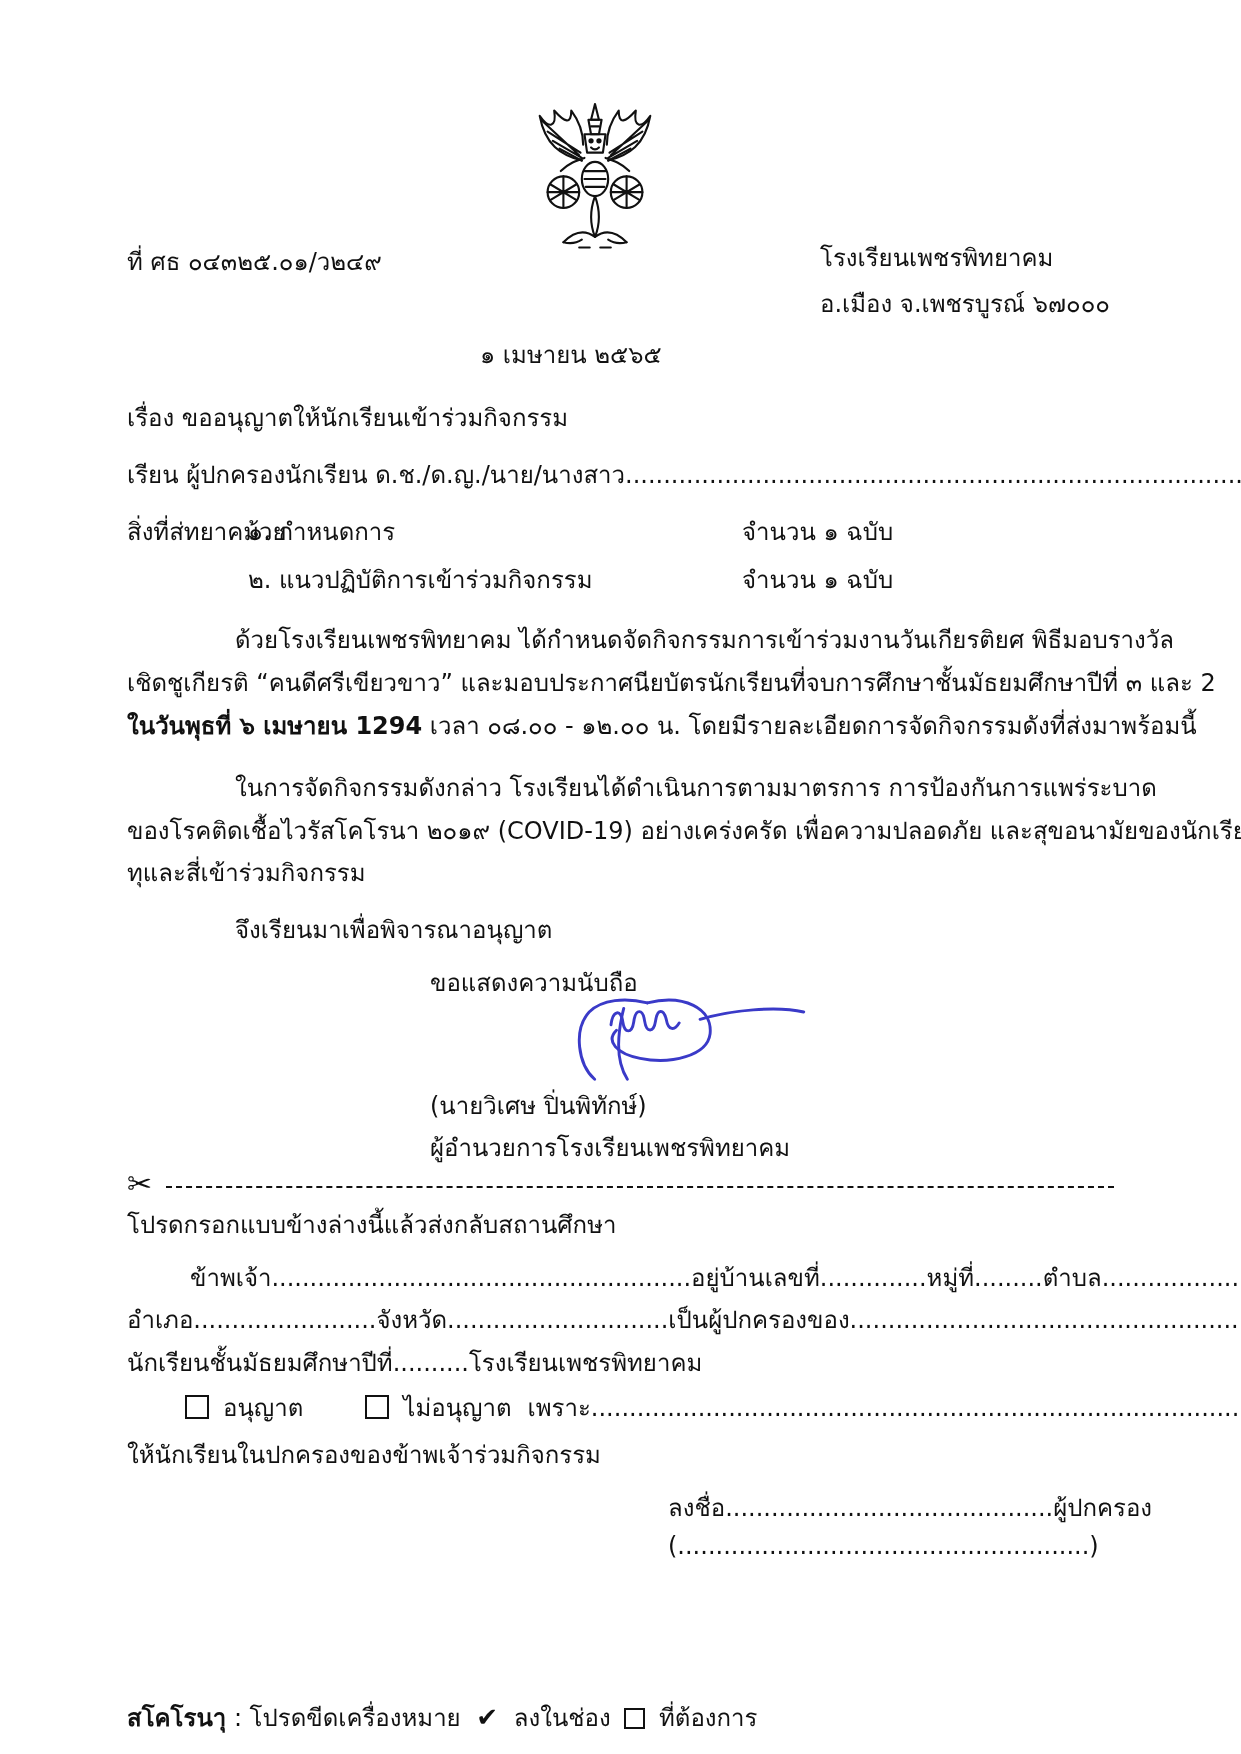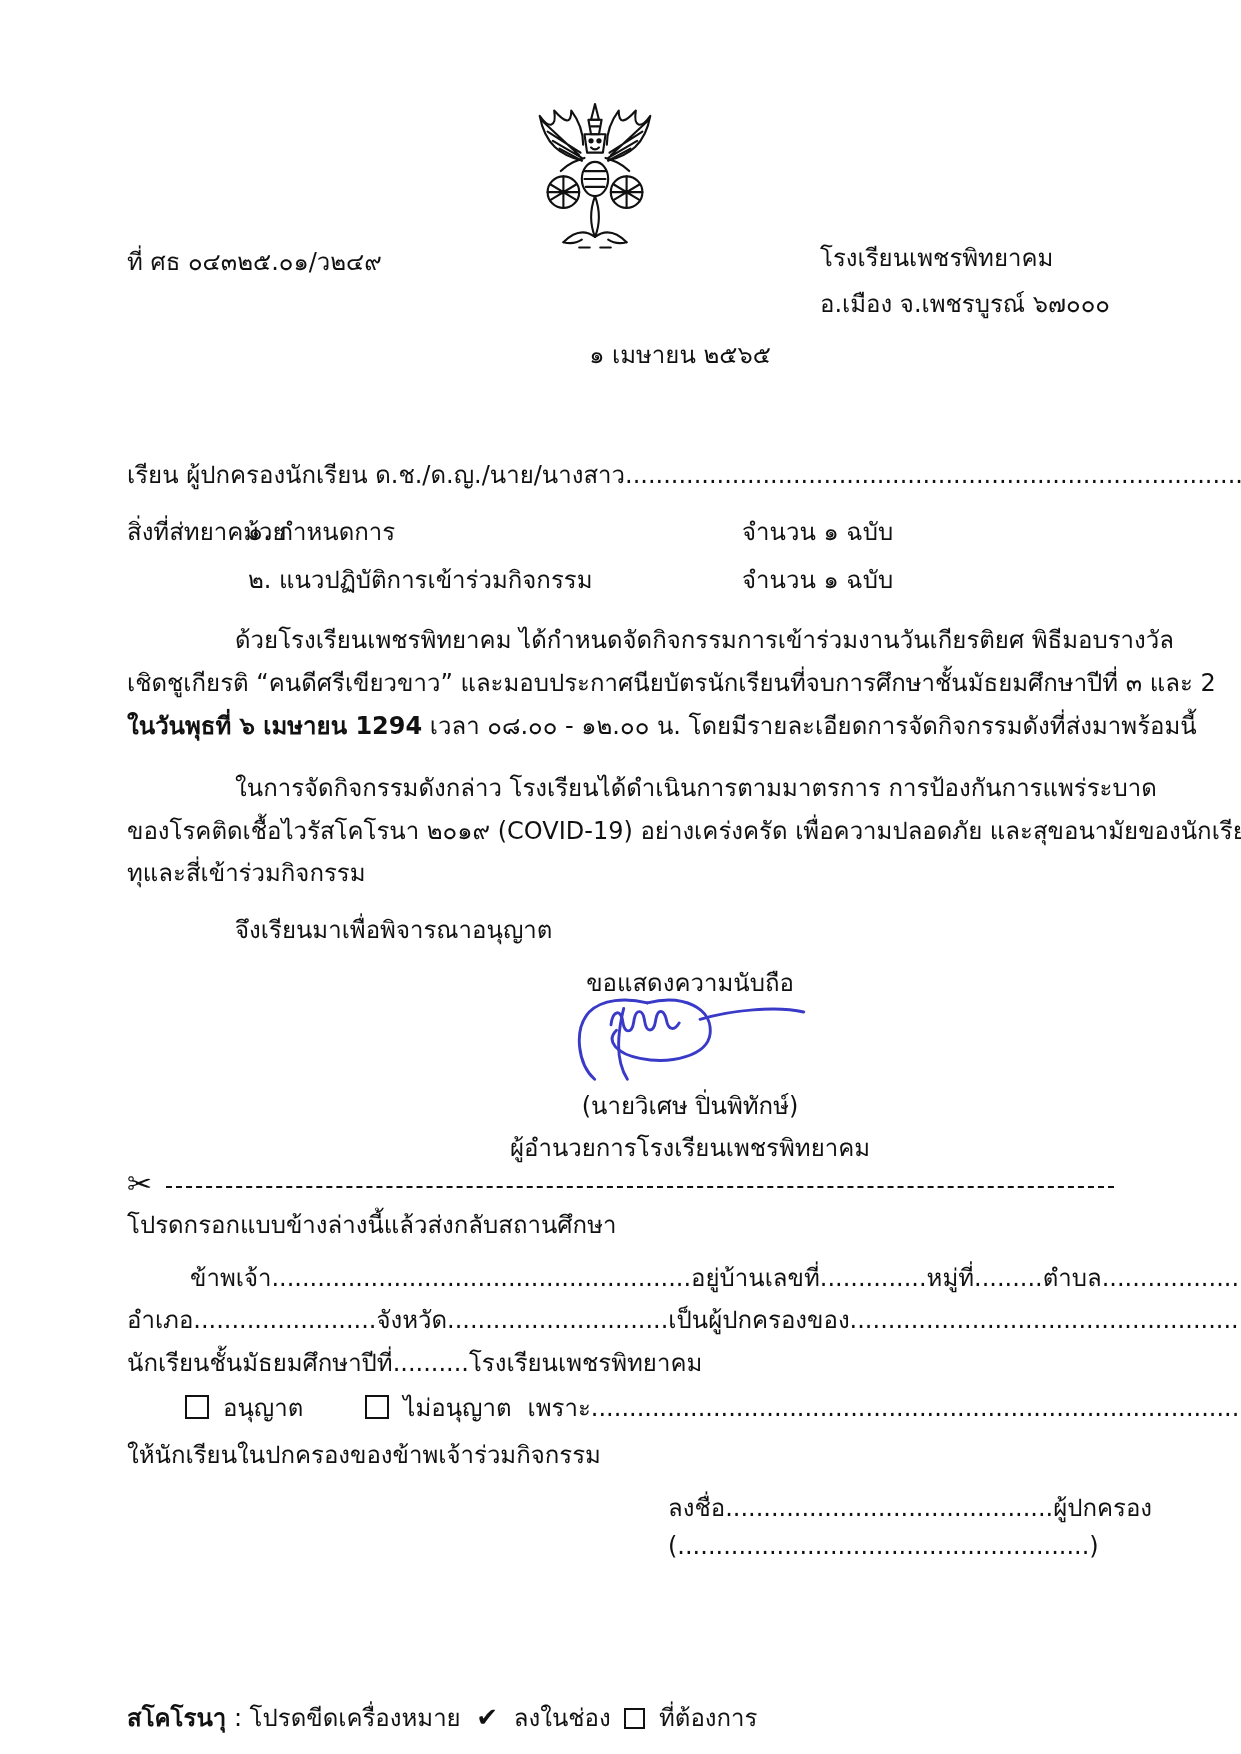--- a/index.html
+++ b/index.html
@@ -9,21 +9,21 @@
     width: 1241px;
     height: 1754px;
     margin: 0 auto;
     background: #ffffff;
     color: #111111;
     font-family: "DejaVu Sans", "Liberation Serif", sans-serif;
     font-size: 24px;
     overflow: hidden;
   }
   .line { position: absolute; white-space: nowrap; }
-  .centered { text-align: center; }
+  .centered { text-align: left; }
   .bold { font-weight: bold; }
   .emblem { position: absolute; left: 516px; top: 98px; width: 158px; height: 162px; }
   .emblem svg { width: 100%; height: 100%; }
   .sig { position: absolute; left: 556px; top: 992px; width: 270px; height: 100px; }
   .sig svg { width: 100%; height: 100%; }
   .cut-dashes {
     position: absolute; left: 166px; top: 1186px; width: 948px; height: 0;
     border-top: 2px dashed #111111;
   }
   .scissors { position: absolute; left: 127px; top: 1166px; font-size: 30px; }
@@ -76,20 +76,21 @@
       <path d="M36,108 Q44,110 50,106 M84,108 Q76,110 70,106"></path>
       <path d="M48,112 H56 M64,112 H72"></path>
     </svg>
   </div>
 
   <div class="line" style="left:127px; top:242px;">ที่ ศธ  ๐๔๓๒๕.๐๑/ว๒๔๙</div>
   <div class="line" style="left:820px; top:238px;">โรงเรียนเพชรพิทยาคม</div>
   <div class="line" style="left:820px; top:284px;">อ.เมือง จ.เพชรบูรณ์  ๖๗๐๐๐</div>
   <div class="line centered" style="left:480px; top:335px; width:400px;">๑  เมษายน  ๒๕๖๕</div>
 
+  <div class="line" style="left:127px; top:398px;">เรื่อง  ขออนุญาตให้นักเรียนเข้าร่วมกิจกรรม</div>
   <div class="line" style="left:127px; top:455px;">เรียน  ผู้ปกครองนักเรียน ด.ช./ด.ญ./นาย/นางสาว...............................................................................................</div>
 
   <div class="line" style="left:127px; top:512px;">สิ่งที่ส่ทยาคม้วย</div>
   <div class="line" style="left:248px; top:512px;">๑. กำหนดการ</div>
   <div class="line" style="left:742px; top:512px;">จำนวน ๑ ฉบับ</div>
   <div class="line" style="left:248px; top:560px;">๒. แนวปฏิบัติการเข้าร่วมกิจกรรม</div>
   <div class="line" style="left:742px; top:560px;">จำนวน ๑ ฉบับ</div>
 
   <div class="line" style="left:235px; top:620px;">ด้วยโรงเรียนเพชรพิทยาคม ได้กำหนดจัดกิจกรรมการเข้าร่วมงานวันเกียรติยศ พิธีมอบรางวัล</div>
   <div class="line" style="left:127px; top:663px;">เชิดชูเกียรติ “คนดีศรีเขียวขาว” และมอบประกาศนียบัตรนักเรียนที่จบการศึกษาชั้นมัธยมศึกษาปีที่ ๓ และ 2</div>

